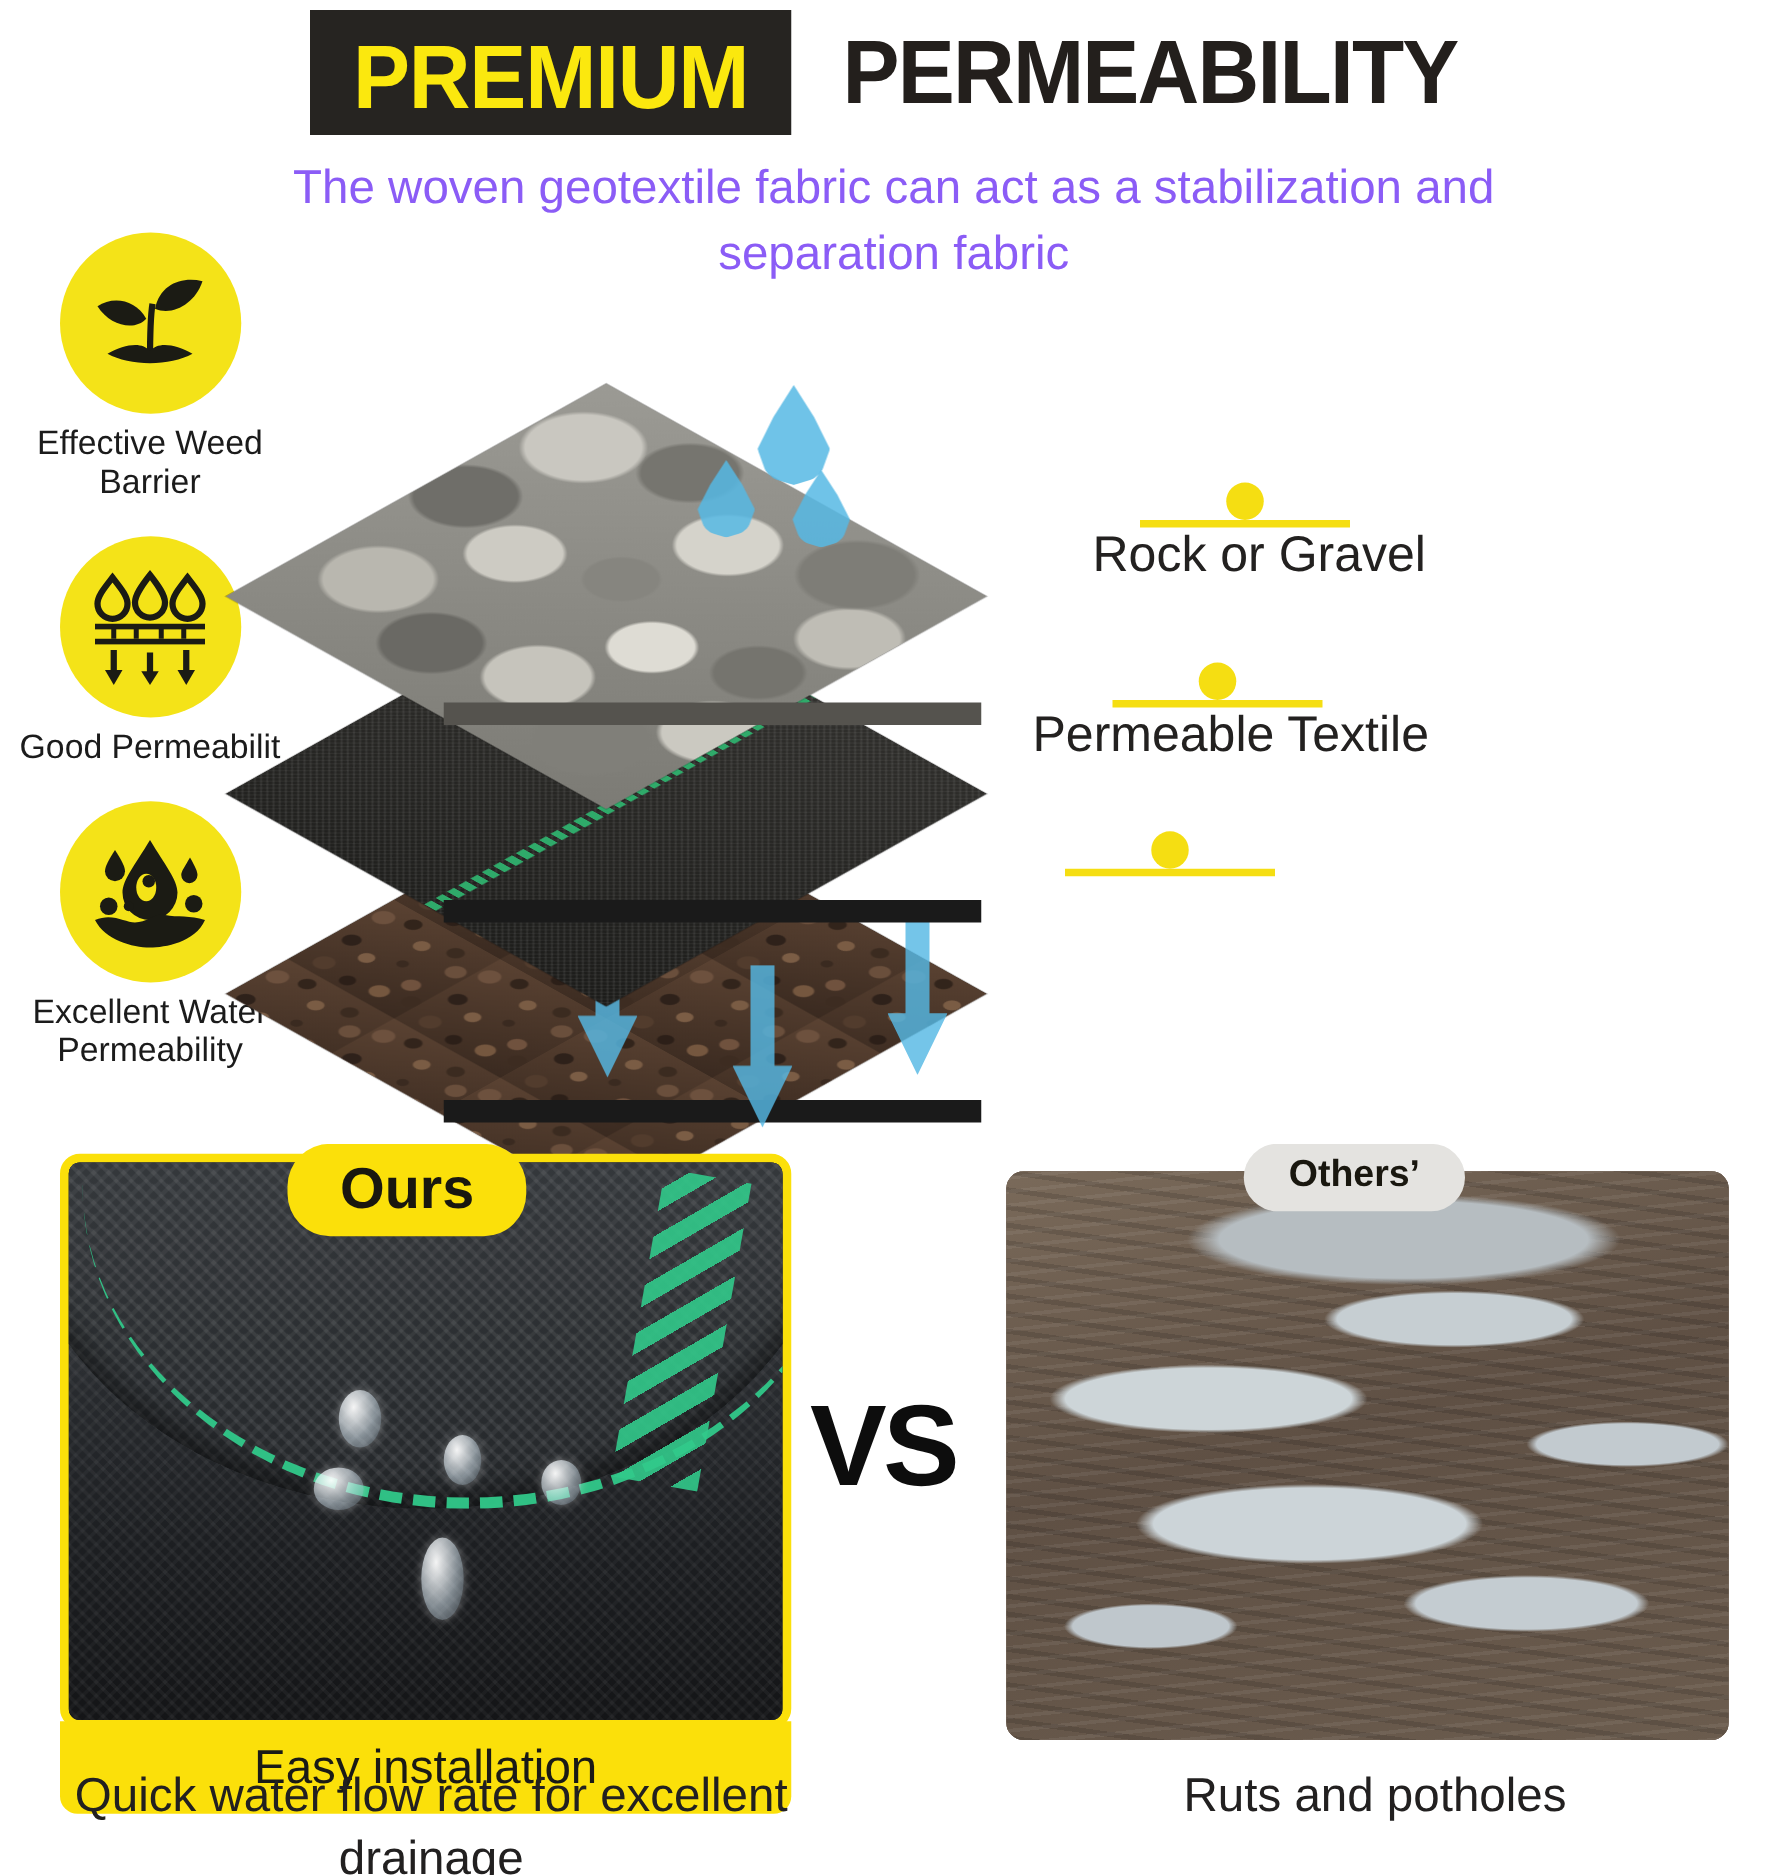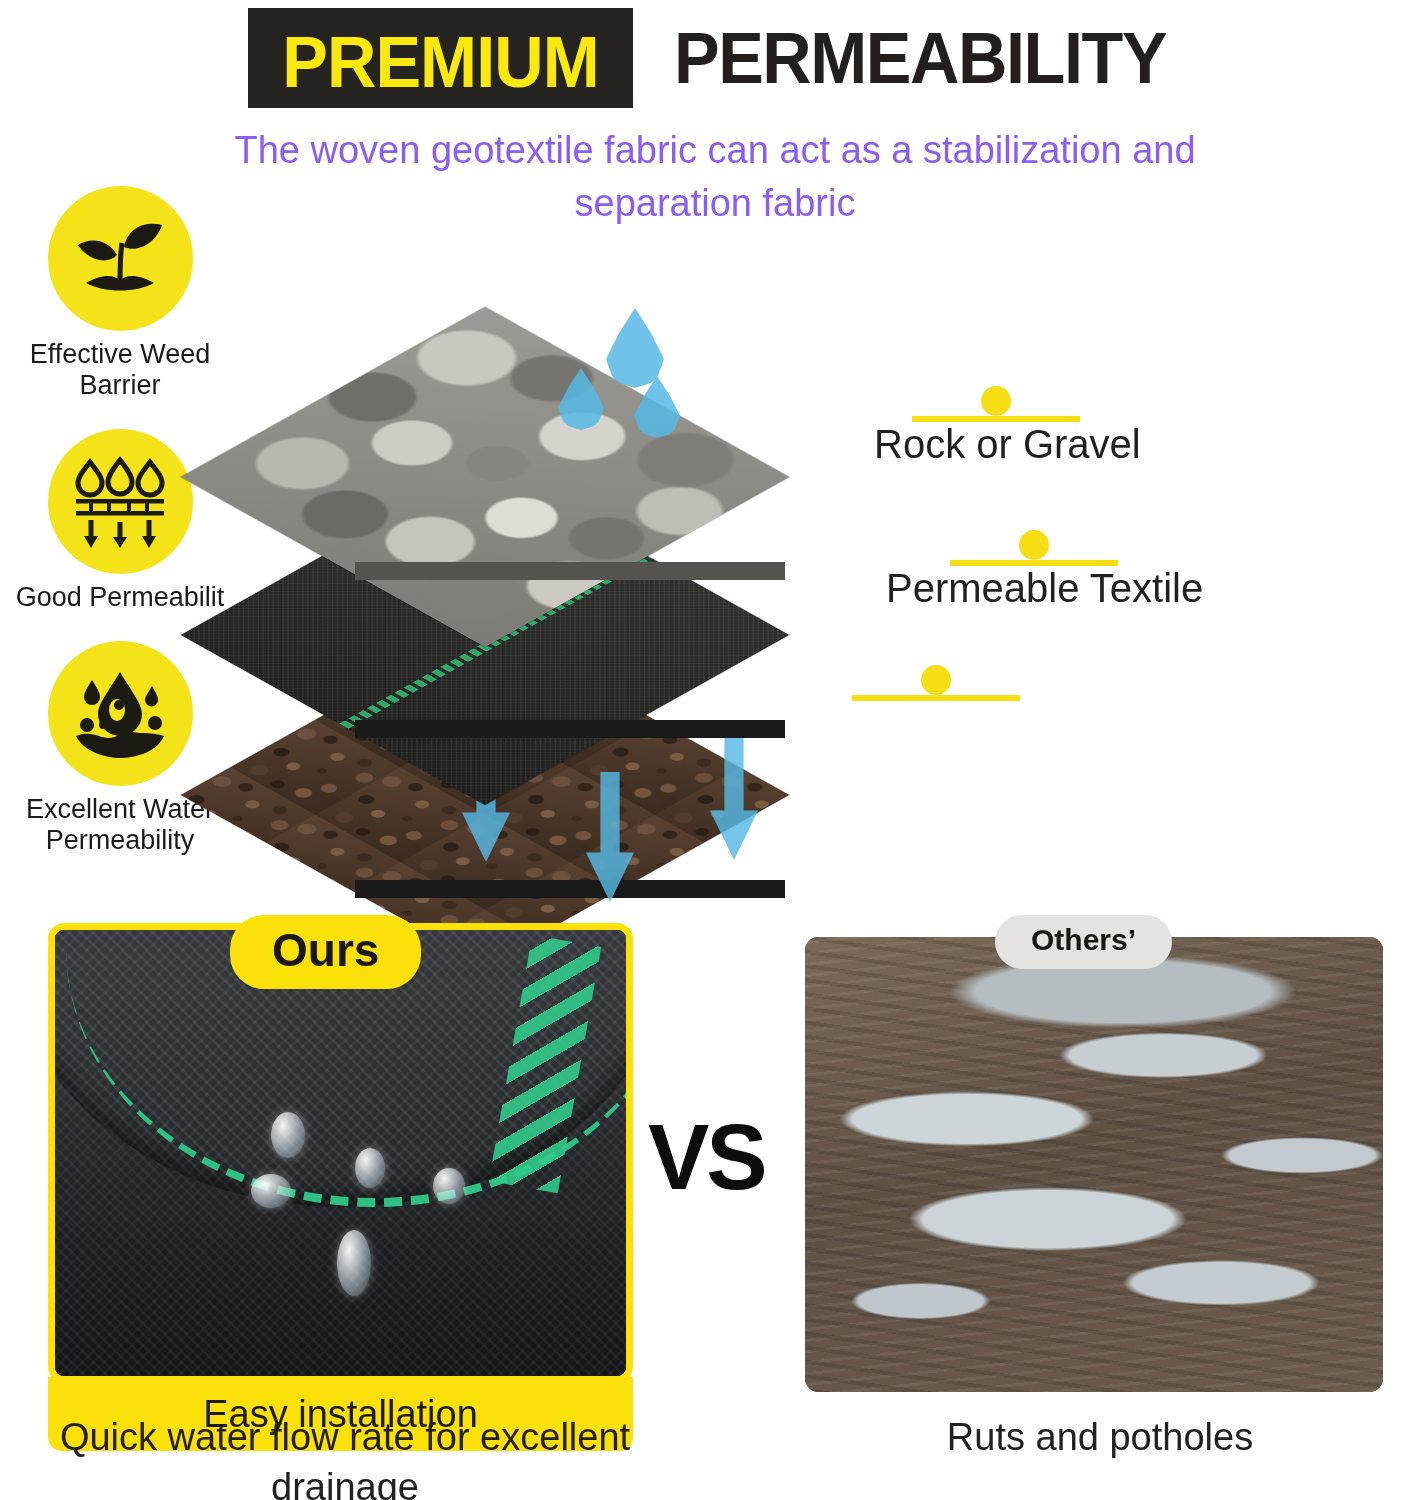--- a/index.html
+++ b/index.html
@@ -390,21 +390,21 @@
   <div class="drop" style="left:364px; top:96px;"></div>
 
 </div>
 
 <div class="callout" style="left:852px; top:386px;">
   <div class="callout-dot"></div>
   <div class="callout-line" style="width:168px;"></div>
   <div class="callout-text">Rock or Gravel</div>
 </div>
 
-<div class="callout" style="left:864px; top:530px;">
+<div class="callout" style="left:804px; top:530px;">
   <div class="callout-dot"></div>
   <div class="callout-line" style="width:168px;"></div>
   <div class="callout-text">Permeable Textile</div>
 </div>
 
 <div class="callout" style="left:852px; top:665px;">
   <div class="callout-dot"></div>
   <div class="callout-line" style="width:168px;"></div>
 </div>
 

